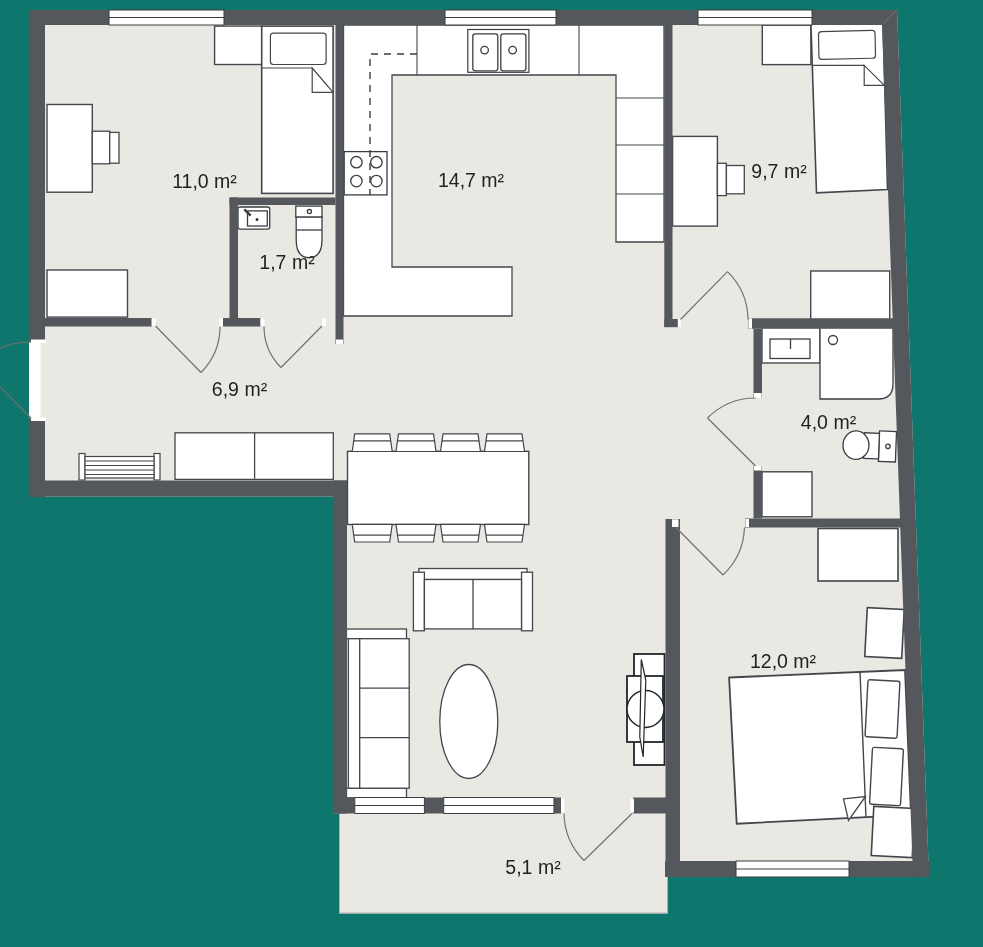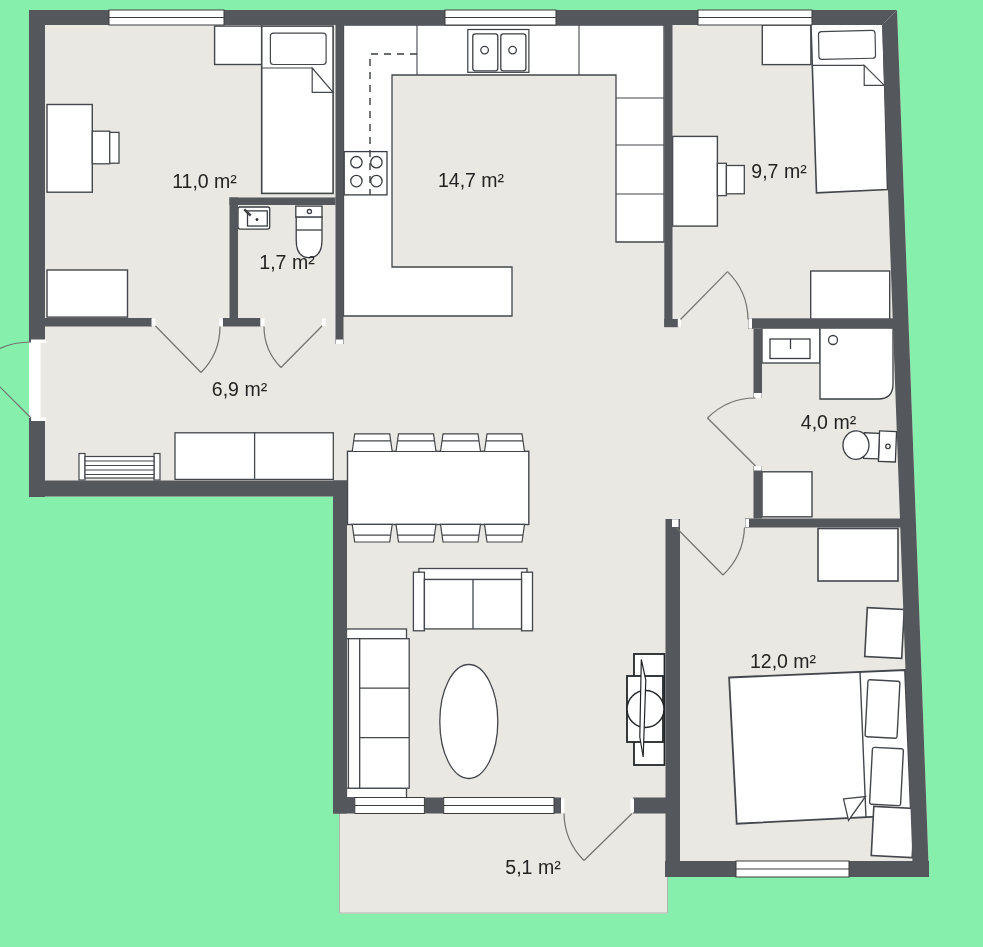--- a/index.html
+++ b/index.html
@@ -1,16 +1,16 @@
 <!DOCTYPE html>
 <html><head>
 <meta charset="utf-8">
 <style>
   html,body{margin:0;padding:0;background:#fff;}
-  .wrap{width:983px;height:947px;position:relative;overflow:hidden;background:#86efac;}
+  .wrap{width:983px;height:947px;position:relative;overflow:hidden;background:#0f766e;}
   text{font-family:"Liberation Sans", sans-serif;fill:#222;font-size:19.5px;}
 </style>
 </head>
 <body>
 <div class="wrap">
 <svg width="983" height="947" viewBox="0 0 983 947">
 <g stroke-linecap="butt" stroke-linejoin="miter">
 
 <polygon points="29,10 897,10 929,877 665,877 665,813.5 333,813.5 333,496.5 29,496.5" fill="#e9e8e3"></polygon>
 

